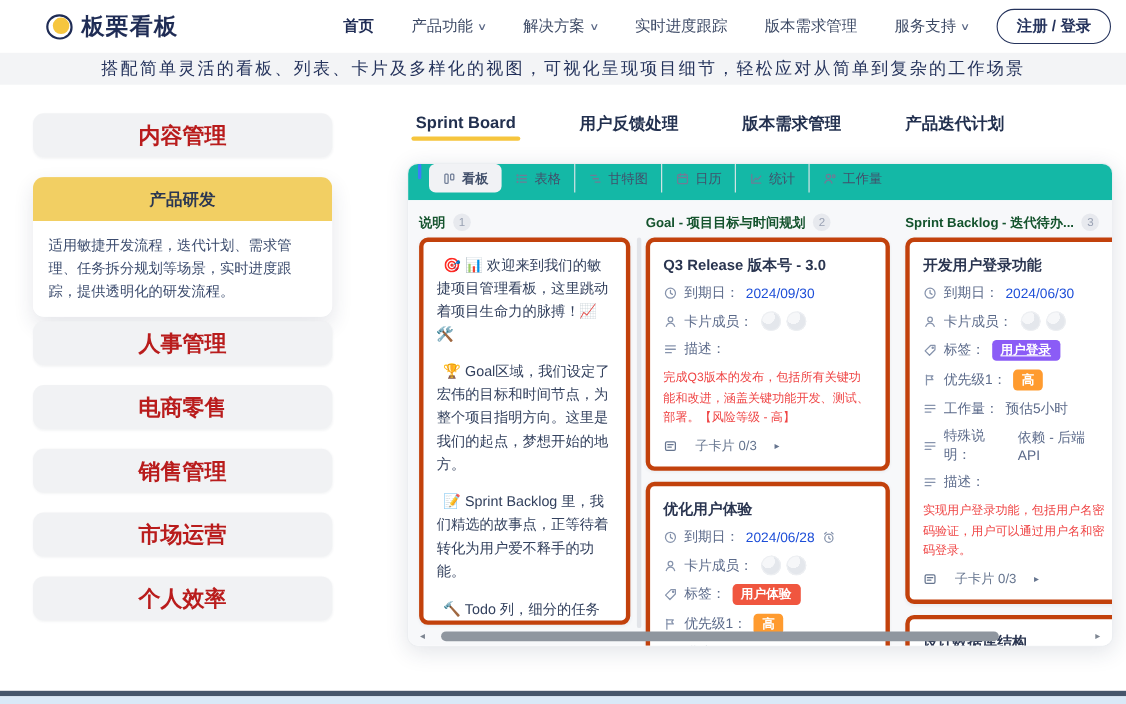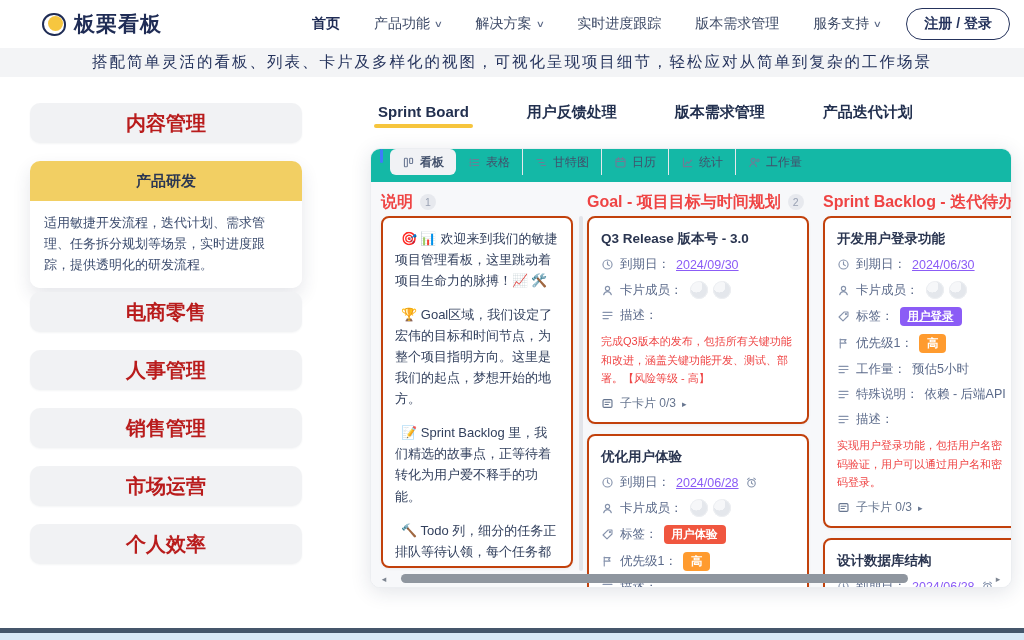--- a/index.html
+++ b/index.html
@@ -51,39 +51,39 @@
     color:#42506b; cursor:pointer; white-space:nowrap; }
   .view-item + .view-item { border-left:1px solid #e6e8ec; }
   .view-item.active { background:#f1f2f5; border-radius:6px; font-weight:bold; border-left:none; }
   .view-item.active + .view-item { border-left:none; }
   .view-item .ic { color:#6f7c96; display:flex; }
 
   .board-body { flex:1; background:#f7f8fa; padding:8px 10px 0; display:flex; gap:14px; overflow:hidden; position:relative; }
   .column { position:relative; flex:none; }
   .col-1 { width:192px; } .col-2 { width:222px; } .col-3 { width:198px; }
   .col-header { height:24px; display:flex; align-items:center; gap:7px; margin-bottom:2px; }
-  .col-title { font-size:16px; font-weight:bold; color:#ef4444; white-space:nowrap; }
+  .col-title { font-size:12px; font-weight:bold; color:#14532d; white-space:nowrap; }
   .col-count { width:16px; height:16px; border-radius:50%; background:#e7e9ee; color:#99a1b3; font-size:10.5px;
     display:flex; align-items:center; justify-content:center; flex:none; }
   .col-cards { display:flex; flex-direction:column; gap:10px; }
-  .card { background:#fff; border:2px solid #c2410c; border-radius:8px; box-shadow:0 1px 3px rgba(40,50,80,.06);
+  .card { background:#fff; border:4px solid #c2410c; border-radius:8px; box-shadow:0 1px 3px rgba(40,50,80,.06);
     padding:10px 12px; cursor:pointer; }
   .text-card { height:352px; overflow:hidden; }
   .text-card p { font-size:13px; line-height:1.62; color:#33415e; margin-bottom:13px; text-indent:6px; }
   .card-title { font-size:13.5px; font-weight:bold; color:#2a3550; margin:2px 0 8px; }
   .meta-row { display:flex; align-items:center; gap:6px; margin:8px 0; font-size:12.5px; color:#5b6a8a; }
   .meta-row .ic { color:#8794ad; display:flex; flex:none; }
   .meta-val { color:#5b6a8a; }
-  .meta-val.date { color:#8b5cf6;text-decoration:underline; }
+  .meta-val.date { color:#1d4ed8; }
   .avatars { display:flex; gap:5px; margin-left:1px; }
   .avatar { width:18px; height:18px; border-radius:50%; background:radial-gradient(circle at 35% 30%, #f6f7f9 0 35%, #e4e7ec 36%);
     box-shadow:inset 0 0 0 1px #edeff2; }
   .badge { padding:2px 8px; border-radius:4px; color:#fff; font-size:11.5px; font-weight:bold; white-space:nowrap; }
   .multiline { font-size:11px; color:#ef4444; line-height:1.7; margin:2px 0 6px; }
-  .card-footer { display:flex; align-items:center; gap:6px; margin-top:7px; font-size:12px; color:#66758f; }
+  .card-footer { display:flex; align-items:center; gap:16px; margin-top:7px; font-size:12px; color:#66758f; }
   .card-footer .arrow { font-size:9px; color:#66758f; }
 
   .v-scrollbar { position:absolute; top:26px; bottom:16px; right:-10px; width:4px; background:#e2e4e9; border-radius:2px; cursor:pointer; }
   .h-scrollbar { position:absolute; left:8px; right:8px; bottom:3px; height:11px; display:flex; align-items:center; }
   .h-arrow { font-size:9px; color:#7d8591; flex:none; width:10px; text-align:center; cursor:pointer; }
   .h-track { flex:1; height:9px; position:relative; }
   .h-thumb { position:absolute; left:2%; width:84%; top:0; height:9px; background:#8f969f; border-radius:5px; cursor:pointer; }
 
   
   .footer-line { position:absolute; left:0; right:0; bottom:7px; height:5px; background:#45566b; }
@@ -129,22 +129,22 @@
   <div class="hero-text">搭配简单灵活的看板、列表、卡片及多样化的视图，可视化呈现项目细节，轻松应对从简单到复杂的工作场景</div>
 </div>
 
 <div class="content">
   <div class="sidebar" id="sidebar">
       <div class="side-item">内容管理</div>
       <div class="side-active">
         <div class="side-active-head">产品研发</div>
         <div class="side-active-body">适用敏捷开发流程，迭代计划、需求管理、任务拆分规划等场景，实时进度跟踪，提供透明化的研发流程。</div>
       </div>
+      <div class="side-item">人事管理</div>
       <div class="side-item">电商零售</div>
-      <div class="side-item">人事管理</div>
       <div class="side-item">销售管理</div>
       <div class="side-item">市场运营</div>
       <div class="side-item">个人效率</div>
     </div>
   <div class="main">
     <div class="tabs" id="tabs">
         <div class="tab active">Sprint Board</div>
         <div class="tab">用户反馈处理</div>
         <div class="tab">版本需求管理</div>
         <div class="tab">产品迭代计划</div>

